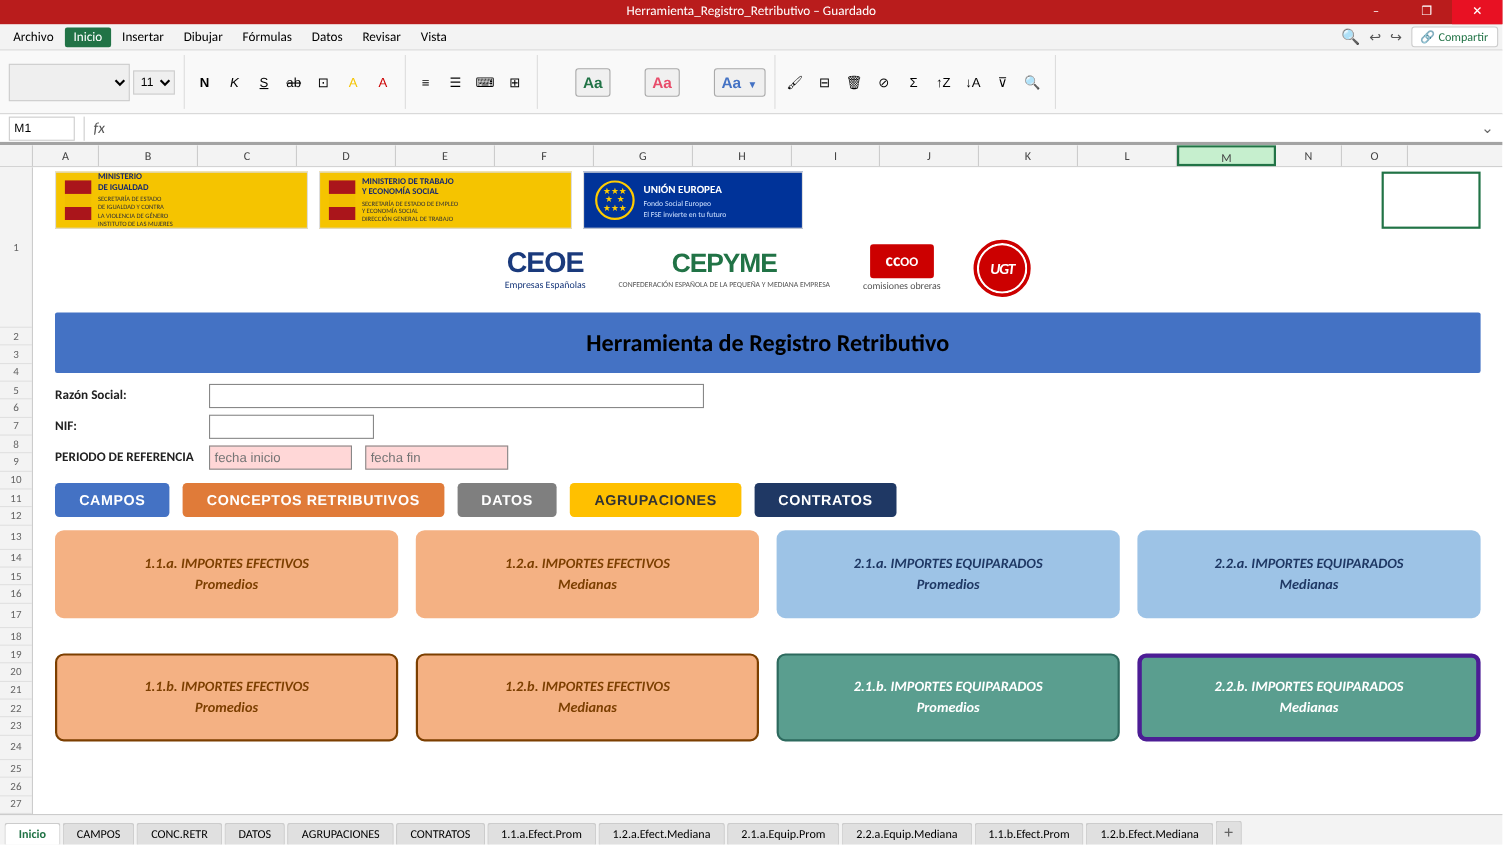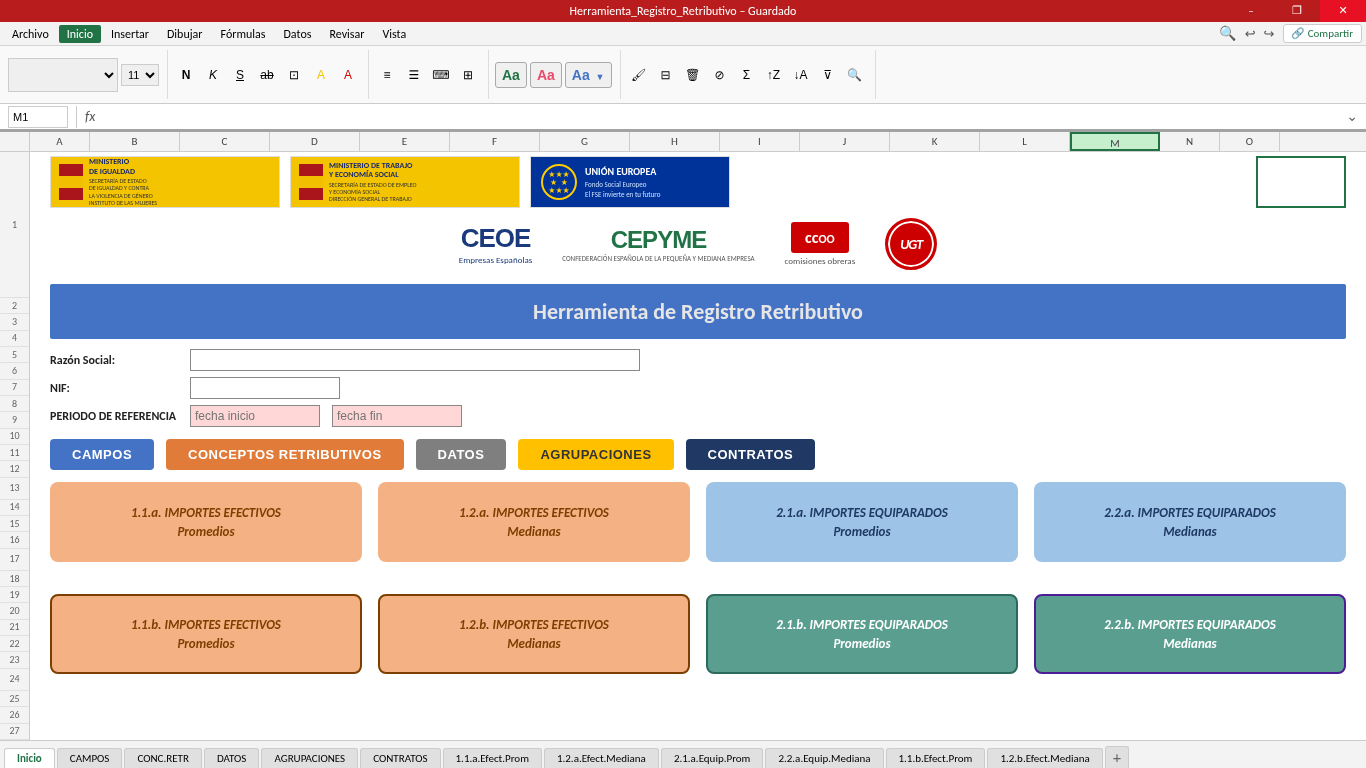--- a/index.html
+++ b/index.html
@@ -103,20 +103,21 @@
 
     .aa-btn {
       background: #f0f0f0;
       border: 1px solid #aaa;
       border-radius: 3px;
       padding: 2px 6px;
       font-size: 14px;
       font-weight: bold;
       cursor: pointer;
       height: 26px;
+      margin-left: 28px;
     }
     .aa-btn.green { color: #217346; }
     .aa-btn.pink { color: #e84c6a; }
     .aa-btn.blue { color: #4472c4; }
 
     
     .formula-bar {
       background: #fff;
       border-bottom: 3px solid #a3a3a3;
       height: 28px;
@@ -200,21 +201,21 @@
     }
     .main-content {
       flex: 1;
       padding: 4px 20px 20px 20px;
       overflow-y: auto;
       background: #fff;
     }
 
     .main-title {
       background: #4472c4;
-      color: #e5e5e5;
+      color: #000000;
       text-align: center;
       font-size: 22px;
       font-weight: bold;
       padding: 14px;
       margin: 10px 0;
       border-radius: 2px;
     }
 
     .form-row {
       display: flex;
@@ -574,21 +575,21 @@
         <div class="tables-grid">
           <div class="table-card card-orange-b">
             <span>1.1.b. IMPORTES EFECTIVOS<br>Promedios</span>
           </div>
           <div class="table-card card-orange-b">
             <span>1.2.b. IMPORTES EFECTIVOS<br>Medianas</span>
           </div>
           <div class="table-card" style="background:#5a9e8f; color:#fff; border:2px solid #2d6a5e;">
             <span>2.1.b. IMPORTES EQUIPARADOS<br>Promedios</span>
           </div>
-          <div class="table-card" style="background:#5a9e8f; color:#fff; border:2px solid #4c1d95;">
+          <div class="table-card" style="background:#5a9e8f; color:#fff; border:4px solid #4c1d95;">
             <span>2.2.b. IMPORTES EQUIPARADOS<br>Medianas</span>
           </div>
         </div>
 
       </div>
     </div>
   </div>
 
   <div class="tab-bar">
     <div class="sheet-tab active">Inicio</div>

